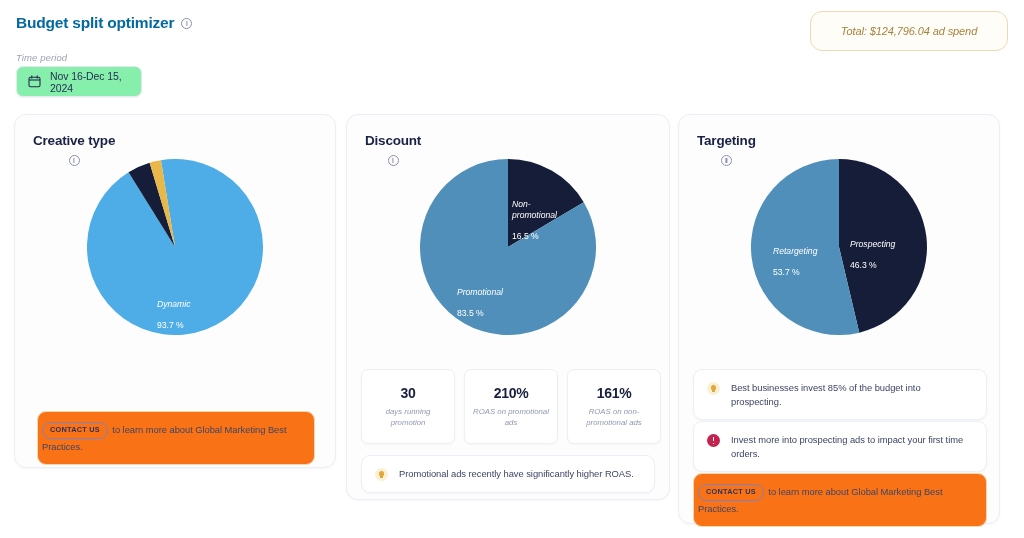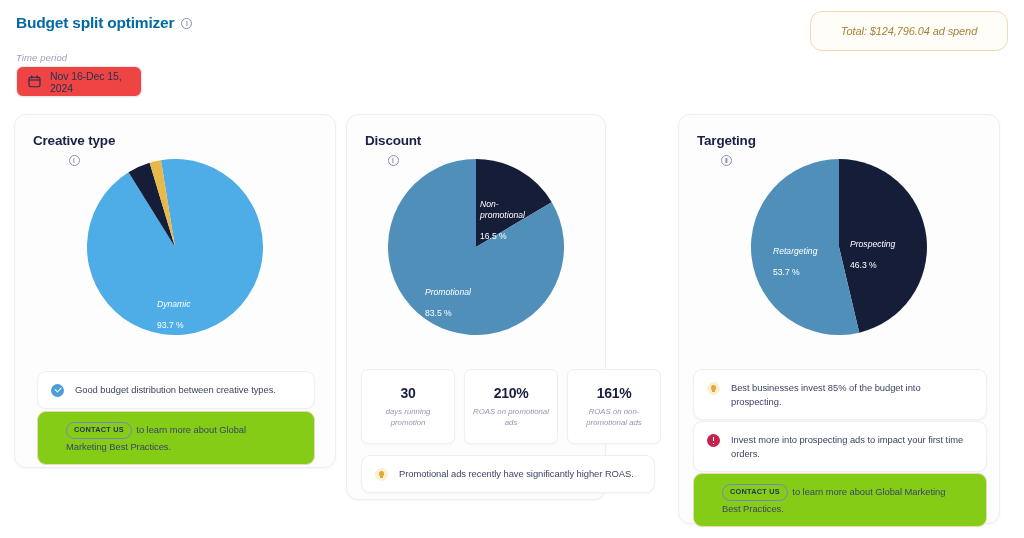--- a/index.html
+++ b/index.html
@@ -27,21 +27,21 @@
     content: ""; position: absolute; left: 50%; top: 2px;
     width: 1.2px; height: 5px; background: #8b91ad; transform: translateX(-50%);
   }
   .time-label {
     position: absolute; left: 16px; top: 52px;
     font-size: 9.5px; font-style: italic; color: #9ba1b8; letter-spacing: .1px;
   }
   .date-pill {
     position: absolute; left: 16px; top: 66px;
     width: 126px; height: 31px;
-    background: #ef4444; border: 1px solid #e7e9f0; border-radius: 7px;
+    background: #86efac; border: 1px solid #e7e9f0; border-radius: 7px;
     display: flex; align-items: center; gap: 9px; padding: 0 11px;
     box-shadow: 0 1px 2px rgba(20,28,60,.05);
   }
   .cal-ico { width: 13px; height: 13px; position: relative; flex: 0 0 auto; }
   .cal-ico svg { display: block; }
   .date-text { font-size: 10.5px; font-weight: 500; color: #283054; letter-spacing: -.1px; }
 
   .total-badge {
     position: absolute; right: 16px; top: 11px;
     width: 198px; height: 40px;
@@ -50,21 +50,21 @@
   }
   .total-text { font-size: 11px; font-style: italic; color: #a8823c; letter-spacing: -.1px; }
 
   
   .card {
     position: absolute; top: 114px;
     background: #fdfdfe; border: 1px solid #eceef4; border-radius: 12px;
     box-shadow: 0 1px 3px rgba(22,29,56,.04);
   }
   #card-creative  { left: 14px;  width: 322px; height: 354px; }
-  #card-discount  { left: 346px; width: 260px; height: 386px; }
+  #card-discount  { left: 346px; width: 324px; height: 386px; }
   #card-targeting { left: 678px; width: 322px; height: 410px; }
 
   .card-title-row { position: absolute; left: 18px; top: 18px; display: flex; align-items: center; gap: 7px; flex-direction: column; }
   .card-title { font-size: 13.5px; font-weight: bold; color: #1a2144; letter-spacing: -.2px; }
 
   
   .pie-wrap { position: absolute; left: 0; width: 100%; top: 44px; height: 184px; }
   .pie { position: relative; width: 176px; height: 176px; margin: 0 auto; }
   .pie svg { display: block; }
   .slice-lbl {
@@ -103,22 +103,22 @@
     content: ""; position: absolute; left: 5.9px; top: 2.7px;
     width: 1.3px; height: 4.6px; background: #fff;
   }
   .ico-alert::before {
     content: ""; position: absolute; left: 5.9px; top: 8.6px;
     width: 1.3px; height: 1.3px; background: #fff;
   }
 
   
   .contact-box {
-    position: absolute; background: #84cc16; border: 1px solid #ecd9ae; border-radius: 9px;
-    padding: 10px 28px;
+    position: absolute; background: #f97316; border: 1px solid #ecd9ae; border-radius: 9px;
+    padding: 10px 4px;
   }
   .contact-line { font-size: 9.4px; color: #3d4566; line-height: 1.62; letter-spacing: -.05px; }
   .contact-pill {
     display: inline-block; border: 1px solid #7b83c2; border-radius: 10px;
     padding: 1px 7px 2px; font-size: 7.3px; font-weight: bold; letter-spacing: .25px;
     color: #2a3160; vertical-align: 1px; margin-right: 2px;
   }
 
   
   .metrics { position: absolute; left: 14px; top: 254px; display: flex; gap: 9px; }
@@ -175,24 +175,20 @@
             <path d="M 88 88 L 41.52 13.27 A 88 88 0 0 1 62.62 3.74 Z" fill="#161d38"></path>
             <path d="M 88 88 L 62.62 3.74 A 88 88 0 0 1 73.93 1.13 Z" fill="#e8b84b"></path>
           </svg>
         <div class="slice-lbl" style="left:70px; top:130px; text-align:left;">
           <span class="nm">Dynamic</span>
           <span class="pc">93.7 %</span>
         </div>
       </div>
     </div>
 
-    <div class="insight" style="left:22px; top:256px; width:278px;">
-      <span class="badge-ico ico-check"></span>
-      <span class="insight-txt">Good budget distribution between creative types.</span>
-    </div>
 
     <div class="contact-box" style="left:22px; top:296px; width:278px;">
       <div class="contact-line">
         <span class="contact-pill">CONTACT US</span><span> to learn more about Global Marketing Best Practices.</span>
       </div>
     </div>
   </div>
 
   <div class="card" id="card-discount">
     <div class="card-title-row">

